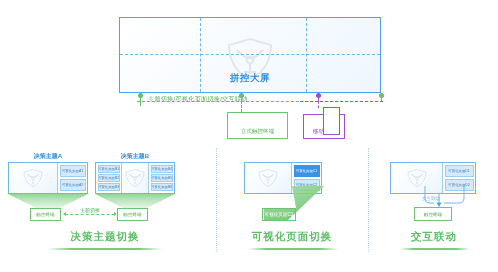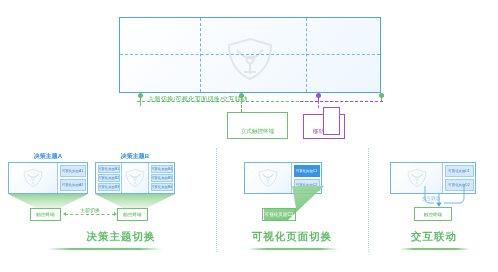--- a/index.html
+++ b/index.html
@@ -155,20 +155,21 @@
     <div class="bs-vline a"></div>
     <div class="bs-vline b"></div>
     <div class="bs-hline"></div>
     <svg class="bs-logo" viewBox="0 0 52 46">
       <path d="M26 3 L47 9 C47 26 38 38 26 43 C14 38 5 26 5 9 Z" fill="none" stroke="#9aa4ad" stroke-width="2"></path>
       <path d="M13 14 C18 20 22 22 26 22 C30 22 34 20 39 14" fill="none" stroke="#9aa4ad" stroke-width="2.4"></path>
       <circle cx="26" cy="24" r="3.4" fill="none" stroke="#9aa4ad" stroke-width="2"></circle>
       <path d="M26 27 L26 38" stroke="#9aa4ad" stroke-width="2"></path>
       <path d="M20 36 L32 36" stroke="#9aa4ad" stroke-width="2"></path>
     </svg>
+    <div class="bs-title">拼控大屏</div>
   </div>
 
   <div class="bus"></div>
   <div class="bus-purple"></div>
 
   <div class="tick" style="left:140px;top:95px;height:6px;"></div>
   <div class="node" style="left:138px;top:93px;"></div>
   <div class="tick" style="left:140px;top:101px;height:5px;"></div>
 
   <div class="tick" style="left:241px;top:95px;height:6px;"></div>
@@ -254,21 +255,21 @@
         </defs>
       <polygon points="0,0 80,0 52,14 28,14" fill="url(#fgB)"></polygon>
     </svg>
     <div class="term" style="left:117px;top:208px;width:31px;height:13px;">触控终端</div>
 
     <div class="swap-line" style="left:65px;top:214px;width:50px;"></div>
     <div class="arrowhead l" style="left:63px;top:212px;"></div>
     <div class="arrowhead r" style="left:114px;top:212px;"></div>
     <div class="swap-label" style="left:65px;top:207px;width:50px;">主题切换</div>
 
-    <div class="caption" style="left:26px;top:230px;width:190px;">决策主题切换</div>
+    <div class="caption" style="left:10px;top:230px;width:190px;">决策主题切换</div>
     <div class="caption-rule" style="left:48px;top:248px;width:114px;"></div>
   </div>
 
   <div class="panel">
     <div class="screen" style="left:244px;top:162px;width:78px;height:32px;">
       <div class="main">
         <svg class="mini-logo" viewBox="0 0 52 46">
           <path d="M26 3 L47 9 C47 26 38 38 26 43 C14 38 5 26 5 9 Z" fill="none" stroke="#8fa4b5" stroke-width="2"></path>
           <path d="M13 14 C18 20 22 22 26 22 C30 22 34 20 39 14" fill="none" stroke="#8fa4b5" stroke-width="2.4"></path>
           <circle cx="26" cy="24" r="3.4" fill="none" stroke="#8fa4b5" stroke-width="2"></circle>

